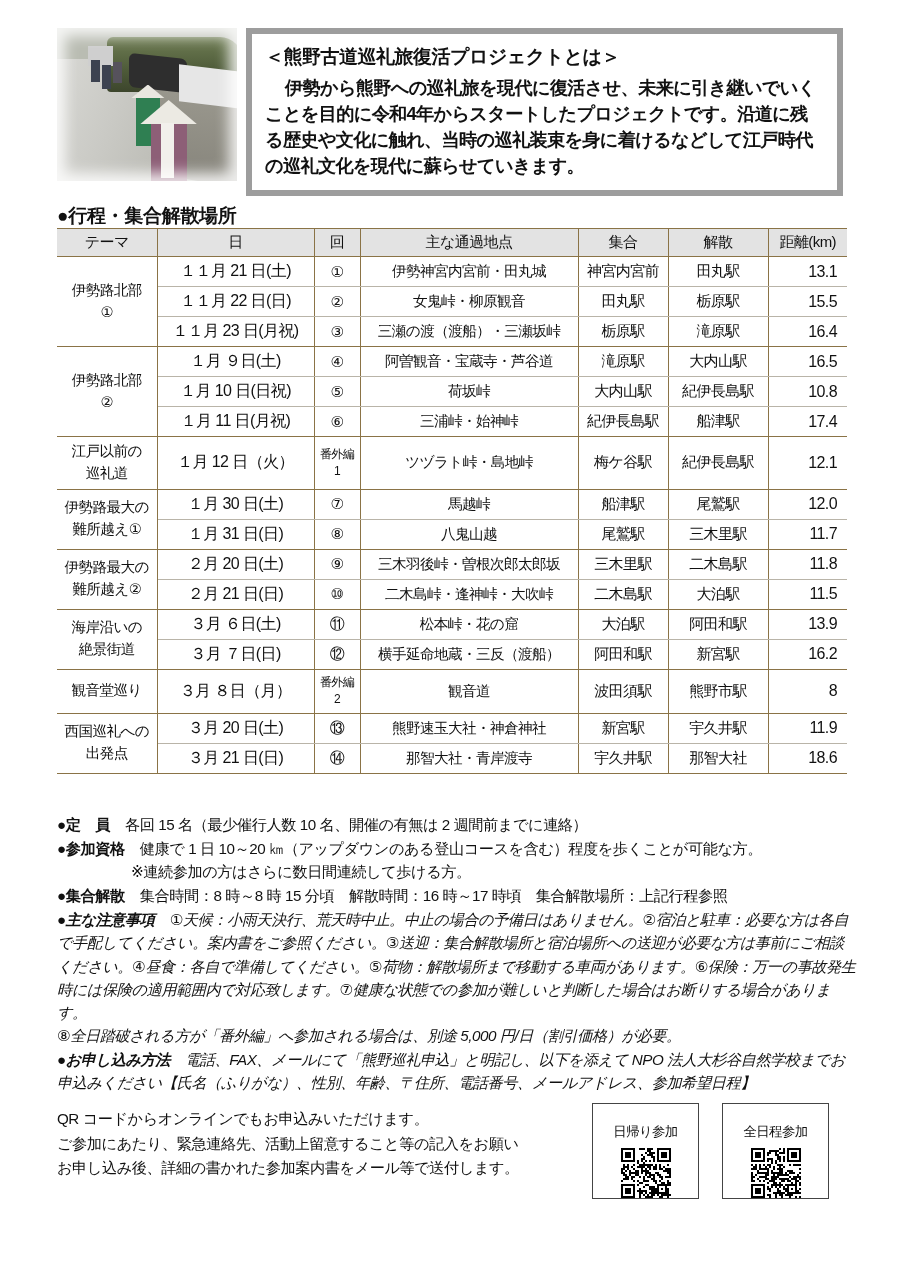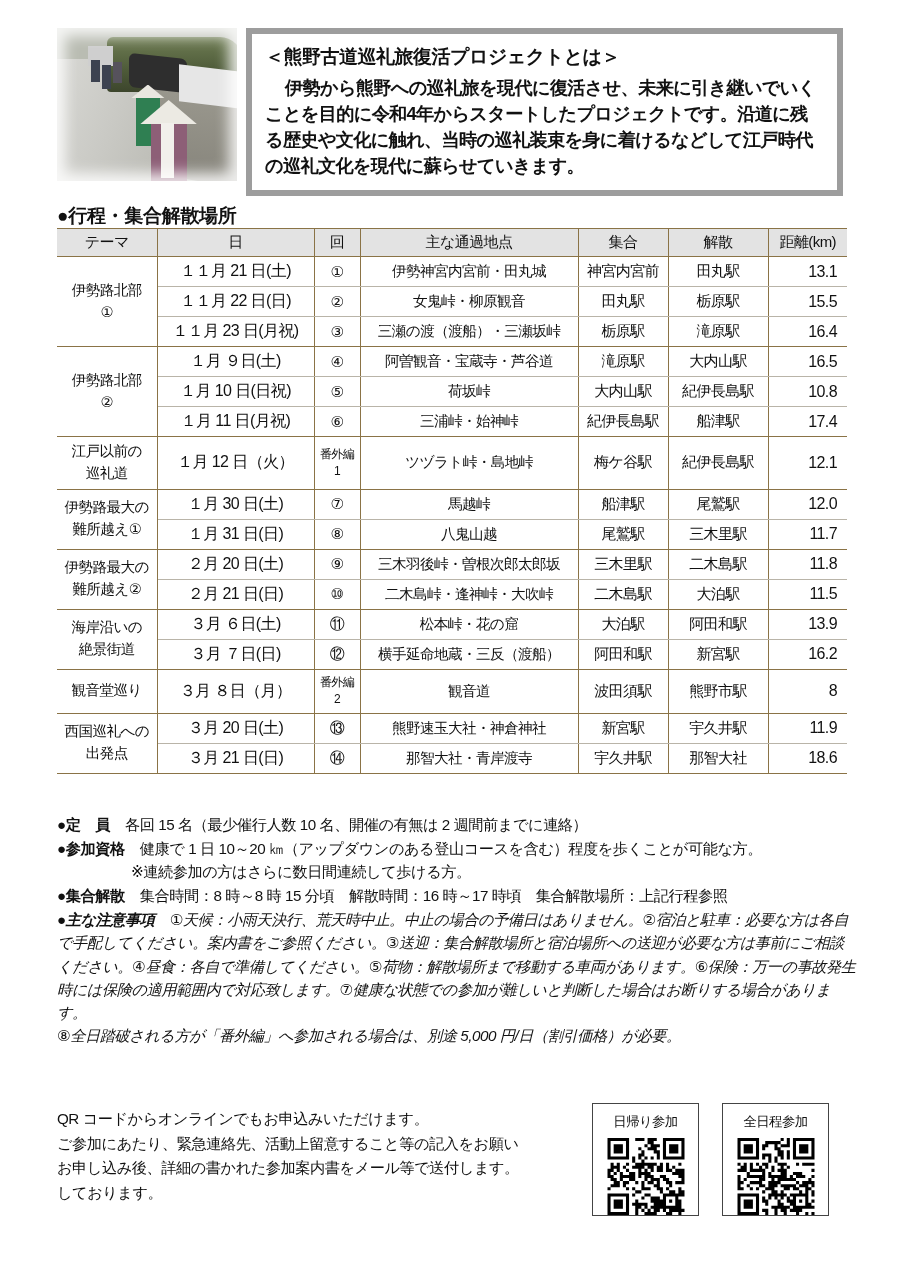--- a/index.html
+++ b/index.html
@@ -280,28 +280,28 @@
   }
   .qr-row {
     position: absolute;
     left: 592px;
     top: 1103px;
     display: flex;
     gap: 23px;
   }
   .qr-box {
     width: 107px;
-    height: 113px;
+    height: 96px;
     border: 1.4px solid #444;
     background: #fff;
     display: flex;
     flex-direction: column;
     align-items: center;
     justify-content: flex-start;
-    padding-top: 9px;
+    padding-top: 19px;
     box-sizing: border-box;
   }
   .qr-label {
     font-size: 13.4px;
     letter-spacing: -0.6px;
     margin-bottom: 7px;
   }
   .qr-code {
     width: 84px;
     height: 84px;
@@ -524,27 +524,31 @@
     <span class="b">●集合解散</span>
     <span>&nbsp;&nbsp;</span>
     <span>集合時間：8 時～8 時 15 分頃　解散時間：16 時～17 時頃　集合解散場所：上記行程参照</span>
   </div>
   <div class="para bullet-row">
     <span class="b">●主な注意事項</span>
     <span>&nbsp;&nbsp;</span>
     <span>①天候：小雨天決行、荒天時中止。中止の場合の予備日はありません。②宿泊と駐車：必要な方は各自で手配してください。案内書をご参照ください。③送迎：集合解散場所と宿泊場所への送迎が必要な方は事前にご相談ください。④昼食：各自で準備してください。⑤荷物：解散場所まで移動する車両があります。⑥保険：万一の事故発生時には保険の適用範囲内で対応致します。⑦健康な状態での参加が難しいと判断した場合はお断りする場合があります。</span>
   </div>
   <div class="para">⑧全日踏破される方が「番外編」へ参加される場合は、別途 5,000 円/日（割引価格）が必要。</div>
+  <div class="para bullet-row">
+    <span class="b">●お申し込み方法</span>
+    <span>&nbsp;&nbsp;</span>
+    <span>電話、FAX、メールにて「熊野巡礼申込」と明記し、以下を添えて NPO 法人大杉谷自然学校までお申込みください【氏名（ふりがな）、性別、年齢、〒住所、電話番号、メールアドレス、参加希望日程】</span>
+  </div>
 </div>
 
 <div class="footer-text">
   <div>QR コードからオンラインでもお申込みいただけます。</div>
   <div>ご参加にあたり、緊急連絡先、活動上留意すること等の記入をお願い</div>
   <div>お申し込み後、詳細の書かれた参加案内書をメール等で送付します。</div>
-  <div>しております。</div>
 </div>
 
 <div class="qr-row" id="qr-row">
     <div class="qr-box">
       <div class="qr-label">日帰り参加</div>
       <svg class="qr-code" viewBox="0 0 100 100">
         <path d="M0 0h4v4h-4zM4 0h4v4h-4zM8 0h4v4h-4zM12 0h4v4h-4zM16 0h4v4h-4zM20 0h4v4h-4zM24 0h4v4h-4zM36 0h4v4h-4zM40 0h4v4h-4zM44 0h4v4h-4zM52 0h4v4h-4zM56 0h4v4h-4zM60 0h4v4h-4zM72 0h4v4h-4zM76 0h4v4h-4zM80 0h4v4h-4zM84 0h4v4h-4zM88 0h4v4h-4zM92 0h4v4h-4zM96 0h4v4h-4zM0 4h4v4h-4zM24 4h4v4h-4zM52 4h4v4h-4zM56 4h4v4h-4zM72 4h4v4h-4zM96 4h4v4h-4zM0 8h4v4h-4zM8 8h4v4h-4zM12 8h4v4h-4zM16 8h4v4h-4zM24 8h4v4h-4zM48 8h4v4h-4zM56 8h4v4h-4zM60 8h4v4h-4zM64 8h4v4h-4zM72 8h4v4h-4zM80 8h4v4h-4zM84 8h4v4h-4zM88 8h4v4h-4zM96 8h4v4h-4zM0 12h4v4h-4zM8 12h4v4h-4zM12 12h4v4h-4zM16 12h4v4h-4zM24 12h4v4h-4zM40 12h4v4h-4zM52 12h4v4h-4zM56 12h4v4h-4zM60 12h4v4h-4zM72 12h4v4h-4zM80 12h4v4h-4zM84 12h4v4h-4zM88 12h4v4h-4zM96 12h4v4h-4zM0 16h4v4h-4zM8 16h4v4h-4zM12 16h4v4h-4zM16 16h4v4h-4zM24 16h4v4h-4zM44 16h4v4h-4zM60 16h4v4h-4zM64 16h4v4h-4zM72 16h4v4h-4zM80 16h4v4h-4zM84 16h4v4h-4zM88 16h4v4h-4zM96 16h4v4h-4zM0 20h4v4h-4zM24 20h4v4h-4zM40 20h4v4h-4zM44 20h4v4h-4zM64 20h4v4h-4zM72 20h4v4h-4zM96 20h4v4h-4zM0 24h4v4h-4zM4 24h4v4h-4zM8 24h4v4h-4zM12 24h4v4h-4zM16 24h4v4h-4zM20 24h4v4h-4zM24 24h4v4h-4zM32 24h4v4h-4zM40 24h4v4h-4zM48 24h4v4h-4zM56 24h4v4h-4zM64 24h4v4h-4zM72 24h4v4h-4zM76 24h4v4h-4zM80 24h4v4h-4zM84 24h4v4h-4zM88 24h4v4h-4zM92 24h4v4h-4zM96 24h4v4h-4zM32 28h4v4h-4zM44 28h4v4h-4zM4 32h4v4h-4zM12 32h4v4h-4zM24 32h4v4h-4zM36 32h4v4h-4zM40 32h4v4h-4zM44 32h4v4h-4zM48 32h4v4h-4zM52 32h4v4h-4zM56 32h4v4h-4zM60 32h4v4h-4zM68 32h4v4h-4zM76 32h4v4h-4zM92 32h4v4h-4zM4 36h4v4h-4zM8 36h4v4h-4zM12 36h4v4h-4zM20 36h4v4h-4zM32 36h4v4h-4zM36 36h4v4h-4zM40 36h4v4h-4zM44 36h4v4h-4zM52 36h4v4h-4zM56 36h4v4h-4zM64 36h4v4h-4zM68 36h4v4h-4zM76 36h4v4h-4zM84 36h4v4h-4zM0 40h4v4h-4zM4 40h4v4h-4zM12 40h4v4h-4zM24 40h4v4h-4zM40 40h4v4h-4zM48 40h4v4h-4zM56 40h4v4h-4zM64 40h4v4h-4zM68 40h4v4h-4zM76 40h4v4h-4zM80 40h4v4h-4zM88 40h4v4h-4zM92 40h4v4h-4zM96 40h4v4h-4zM0 44h4v4h-4zM8 44h4v4h-4zM16 44h4v4h-4zM28 44h4v4h-4zM32 44h4v4h-4zM40 44h4v4h-4zM44 44h4v4h-4zM48 44h4v4h-4zM52 44h4v4h-4zM84 44h4v4h-4zM88 44h4v4h-4zM92 44h4v4h-4zM96 44h4v4h-4zM0 48h4v4h-4zM4 48h4v4h-4zM16 48h4v4h-4zM20 48h4v4h-4zM24 48h4v4h-4zM28 48h4v4h-4zM32 48h4v4h-4zM40 48h4v4h-4zM48 48h4v4h-4zM52 48h4v4h-4zM56 48h4v4h-4zM68 48h4v4h-4zM72 48h4v4h-4zM92 48h4v4h-4zM96 48h4v4h-4zM4 52h4v4h-4zM8 52h4v4h-4zM16 52h4v4h-4zM28 52h4v4h-4zM32 52h4v4h-4zM48 52h4v4h-4zM56 52h4v4h-4zM60 52h4v4h-4zM64 52h4v4h-4zM72 52h4v4h-4zM76 52h4v4h-4zM96 52h4v4h-4zM8 56h4v4h-4zM12 56h4v4h-4zM20 56h4v4h-4zM24 56h4v4h-4zM36 56h4v4h-4zM44 56h4v4h-4zM52 56h4v4h-4zM56 56h4v4h-4zM64 56h4v4h-4zM76 56h4v4h-4zM80 56h4v4h-4zM88 56h4v4h-4zM92 56h4v4h-4zM96 56h4v4h-4zM4 60h4v4h-4zM8 60h4v4h-4zM12 60h4v4h-4zM20 60h4v4h-4zM44 60h4v4h-4zM60 60h4v4h-4zM64 60h4v4h-4zM80 60h4v4h-4zM0 64h4v4h-4zM24 64h4v4h-4zM32 64h4v4h-4zM44 64h4v4h-4zM48 64h4v4h-4zM52 64h4v4h-4zM64 64h4v4h-4zM68 64h4v4h-4zM76 64h4v4h-4zM92 64h4v4h-4zM36 68h4v4h-4zM40 68h4v4h-4zM68 68h4v4h-4zM80 68h4v4h-4zM84 68h4v4h-4zM92 68h4v4h-4zM96 68h4v4h-4zM0 72h4v4h-4zM4 72h4v4h-4zM8 72h4v4h-4zM12 72h4v4h-4zM16 72h4v4h-4zM20 72h4v4h-4zM24 72h4v4h-4zM32 72h4v4h-4zM48 72h4v4h-4zM52 72h4v4h-4zM72 72h4v4h-4zM76 72h4v4h-4zM80 72h4v4h-4zM84 72h4v4h-4zM88 72h4v4h-4zM92 72h4v4h-4zM96 72h4v4h-4zM0 76h4v4h-4zM24 76h4v4h-4zM44 76h4v4h-4zM56 76h4v4h-4zM60 76h4v4h-4zM64 76h4v4h-4zM72 76h4v4h-4zM88 76h4v4h-4zM0 80h4v4h-4zM8 80h4v4h-4zM12 80h4v4h-4zM16 80h4v4h-4zM24 80h4v4h-4zM36 80h4v4h-4zM56 80h4v4h-4zM60 80h4v4h-4zM64 80h4v4h-4zM68 80h4v4h-4zM72 80h4v4h-4zM80 80h4v4h-4zM88 80h4v4h-4zM92 80h4v4h-4zM0 84h4v4h-4zM8 84h4v4h-4zM12 84h4v4h-4zM16 84h4v4h-4zM24 84h4v4h-4zM32 84h4v4h-4zM36 84h4v4h-4zM40 84h4v4h-4zM44 84h4v4h-4zM48 84h4v4h-4zM60 84h4v4h-4zM64 84h4v4h-4zM68 84h4v4h-4zM72 84h4v4h-4zM88 84h4v4h-4zM92 84h4v4h-4zM0 88h4v4h-4zM8 88h4v4h-4zM12 88h4v4h-4zM16 88h4v4h-4zM24 88h4v4h-4zM36 88h4v4h-4zM40 88h4v4h-4zM48 88h4v4h-4zM56 88h4v4h-4zM60 88h4v4h-4zM64 88h4v4h-4zM68 88h4v4h-4zM72 88h4v4h-4zM76 88h4v4h-4zM80 88h4v4h-4zM84 88h4v4h-4zM88 88h4v4h-4zM92 88h4v4h-4zM0 92h4v4h-4zM24 92h4v4h-4zM36 92h4v4h-4zM44 92h4v4h-4zM52 92h4v4h-4zM60 92h4v4h-4zM64 92h4v4h-4zM72 92h4v4h-4zM80 92h4v4h-4zM84 92h4v4h-4zM88 92h4v4h-4zM92 92h4v4h-4zM96 92h4v4h-4zM0 96h4v4h-4zM4 96h4v4h-4zM8 96h4v4h-4zM12 96h4v4h-4zM16 96h4v4h-4zM20 96h4v4h-4zM24 96h4v4h-4zM36 96h4v4h-4zM48 96h4v4h-4zM52 96h4v4h-4zM56 96h4v4h-4zM60 96h4v4h-4zM76 96h4v4h-4zM80 96h4v4h-4zM92 96h4v4h-4z" fill="#000"></path>
       </svg>
     </div>
     <div class="qr-box">

